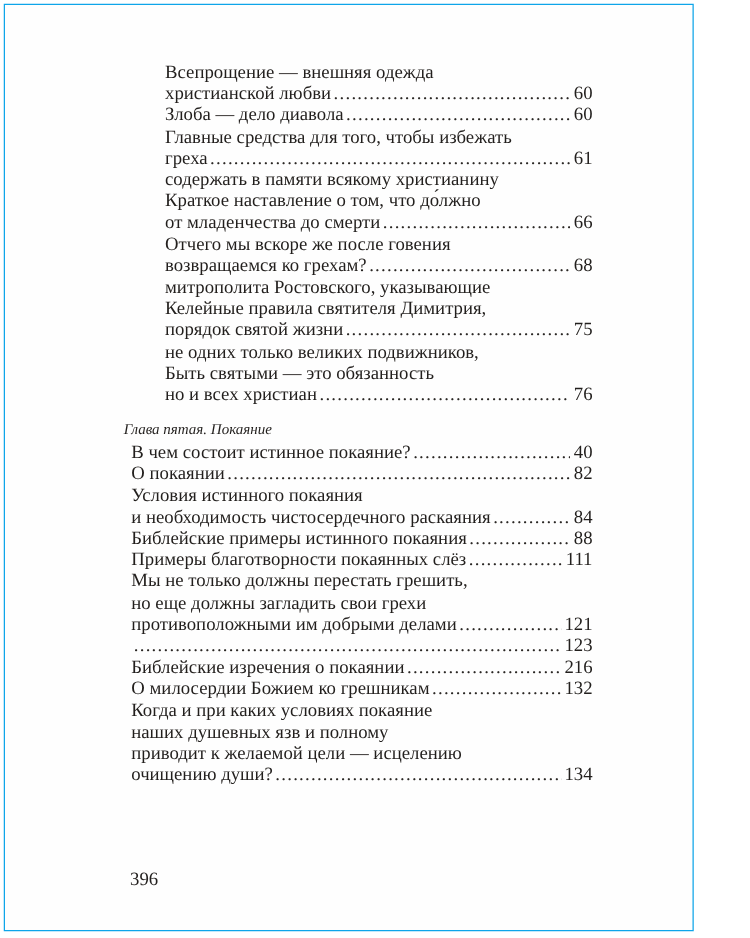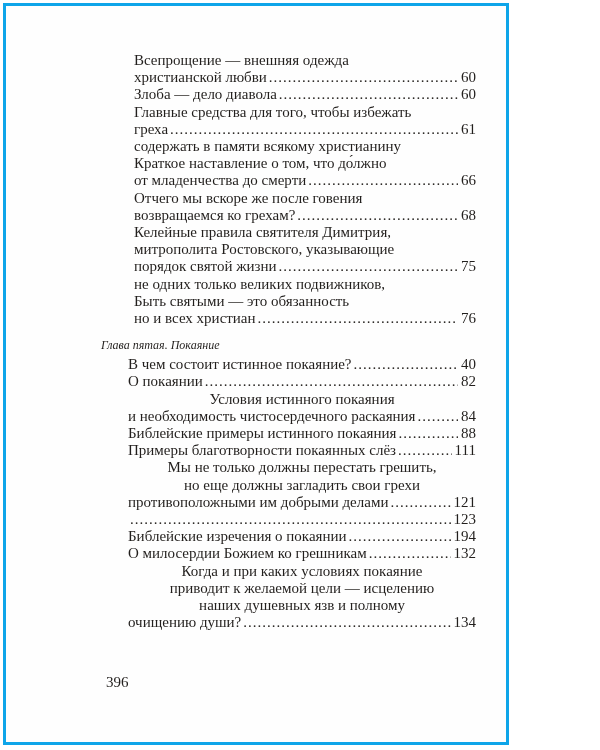--- a/index.html
+++ b/index.html
@@ -5,36 +5,36 @@
   html, body { margin: 0; padding: 0; }
   body {
     width: 600px; height: 750px;
     background: #ffffff;
     font-family: "Liberation Serif", "DejaVu Serif", serif;
     color: #221f1d;
     overflow: hidden;
   }
   .page {
     position: relative;
-    width: 506px; height: 742px;
+    width: 552px; height: 742px;
     margin: 3px;
     background: #fefefe;
-    border: 3px solid #0ea5e9;
+    border: 1px solid #0ea5e9;
     box-sizing: border-box;
   }
   .content {
     position: absolute;
     left: 95px; top: 46px;
     width: 375px;
   }
   .toc-entry {
     font-size: 15px;
     line-height: 17.2px;
   }
-  .level-1 { margin-left: 27px; text-align: center; }
+  .level-1 { margin-left: 6px; }
   .level-2 { margin-left: 33px; }
   .toc-line { white-space: nowrap; }
   .toc-line.last {
     display: flex;
     align-items: baseline;
     font-family: Liberation Serif, serif;
   }
   .toc-text { white-space: nowrap; }
   .dots {
     flex: 1 1 auto;
@@ -51,21 +51,21 @@
   .pagenum { white-space: nowrap; }
   .chapter-heading {
     font-style: italic;
     font-size: 12px;
     line-height: 18px;
     margin: 9px 0 2px 0;
   }
   .footer-pagenum {
     position: absolute;
     left: 100px;
-    top: 668px;
+    top: 692px;
     font-size: 15px;
   }
 </style>
 </head>
 <body>
 
 <div class="page">
   <div class="content">
       <div class="toc-entry level-2">
         <div class="toc-line"><span class="toc-text">Всепрощение — внешняя одежда</span></div>
@@ -101,22 +101,22 @@
       </div>
       <div class="toc-entry level-2">
         <div class="toc-line"><span class="toc-text">Отчего мы вскоре же после говения</span></div>
         <div class="toc-line last">
           <span class="toc-text">возвращаемся ко грехам?</span>
           <span class="dots"></span>
           <span class="pagenum">68</span>
         </div>
       </div>
       <div class="toc-entry level-2">
+        <div class="toc-line"><span class="toc-text">митрополита Ростовского, указывающие</span></div>
         <div class="toc-line"><span class="toc-text">Келейные правила святителя Димитрия,</span></div>
-        <div class="toc-line"><span class="toc-text">митрополита Ростовского, указывающие</span></div>
         <div class="toc-line last">
           <span class="toc-text">порядок святой жизни</span>
           <span class="dots"></span>
           <span class="pagenum">75</span>
         </div>
       </div>
       <div class="toc-entry level-2">
         <div class="toc-line"><span class="toc-text">не одних только великих подвижников,</span></div>
         <div class="toc-line"><span class="toc-text">Быть святыми — это обязанность</span></div>
         <div class="toc-line last">
@@ -174,34 +174,34 @@
       <div class="toc-entry level-1">
         <div class="toc-line last">
           <span class="dots"></span>
           <span class="pagenum">123</span>
         </div>
       </div>
       <div class="toc-entry level-1">
         <div class="toc-line last">
           <span class="toc-text">Библейские изречения о покаянии</span>
           <span class="dots"></span>
-          <span class="pagenum">194</span>
+          <span class="pagenum">216</span>
         </div>
       </div>
       <div class="toc-entry level-1">
         <div class="toc-line last">
           <span class="toc-text">О милосердии Божием ко грешникам</span>
           <span class="dots"></span>
           <span class="pagenum">132</span>
         </div>
       </div>
       <div class="toc-entry level-1">
         <div class="toc-line"><span class="toc-text">Когда и при каких условиях покаяние</span></div>
+        <div class="toc-line"><span class="toc-text">наших душевных язв и полному</span></div>
         <div class="toc-line"><span class="toc-text">приводит к желаемой цели — исцелению</span></div>
-        <div class="toc-line"><span class="toc-text">наших душевных язв и полному</span></div>
         <div class="toc-line last">
           <span class="toc-text">очищению души?</span>
           <span class="dots"></span>
           <span class="pagenum">134</span>
         </div>
       </div>
     </div>
   <div class="footer-pagenum">396</div>
 </div>
 

